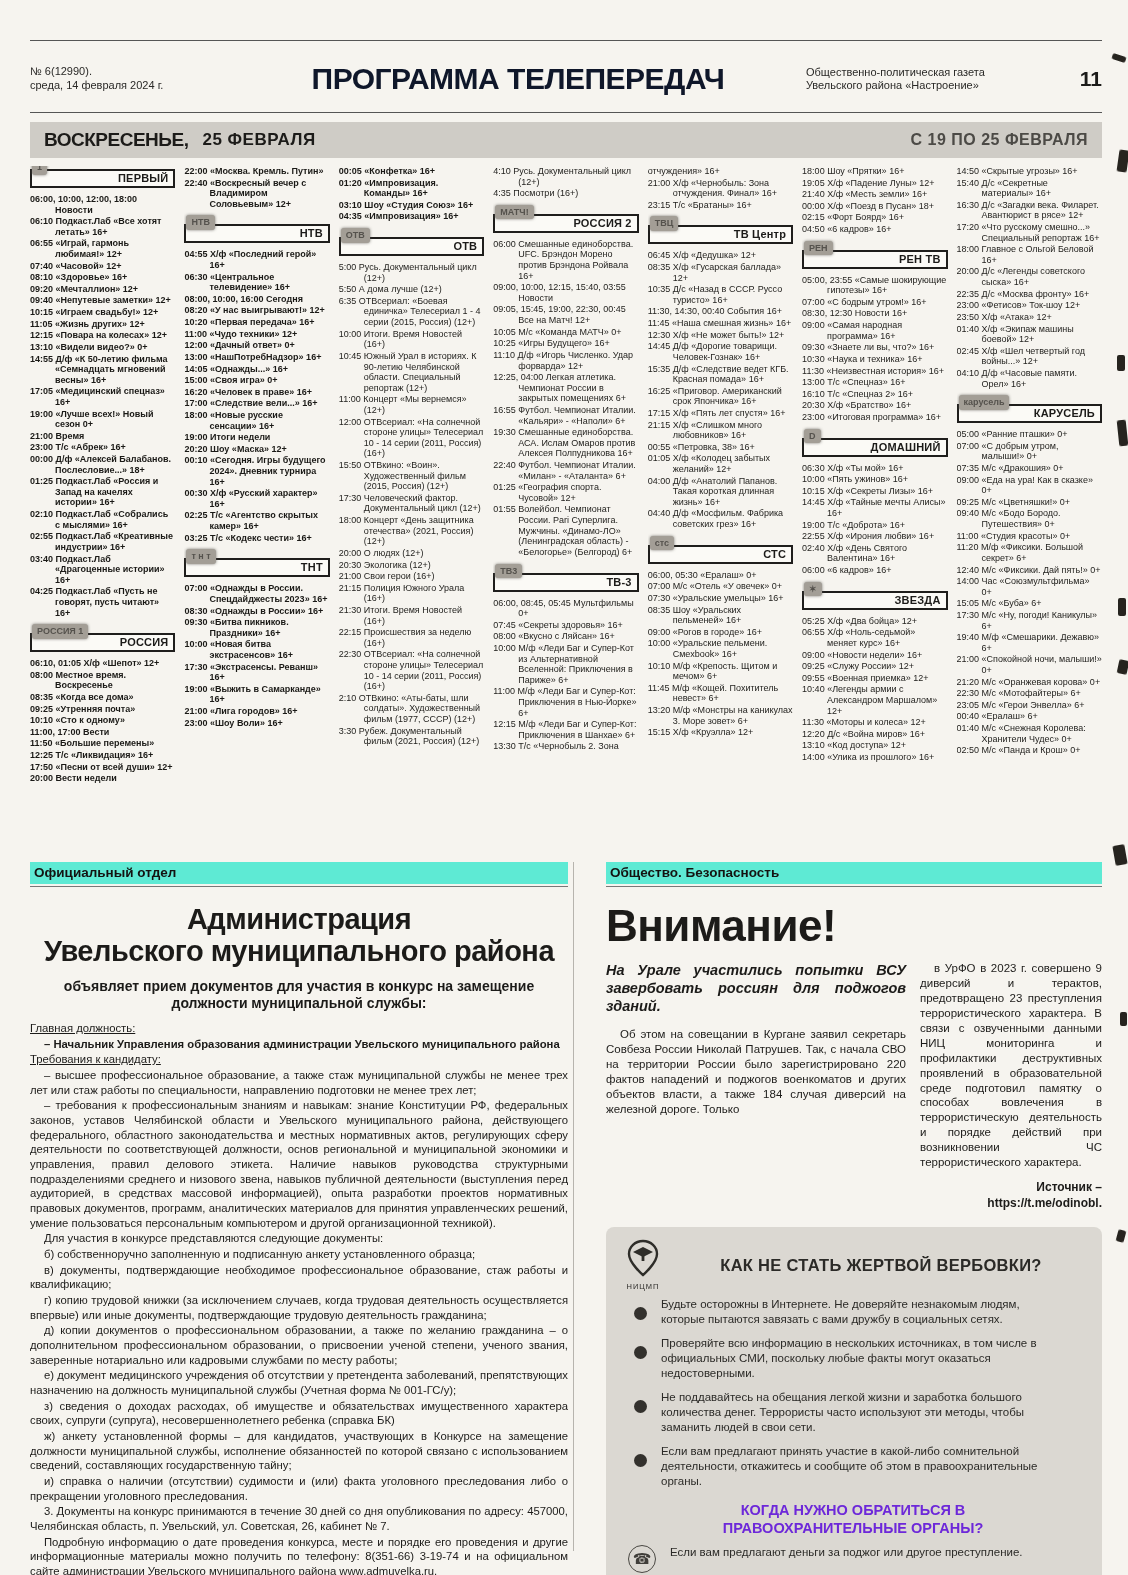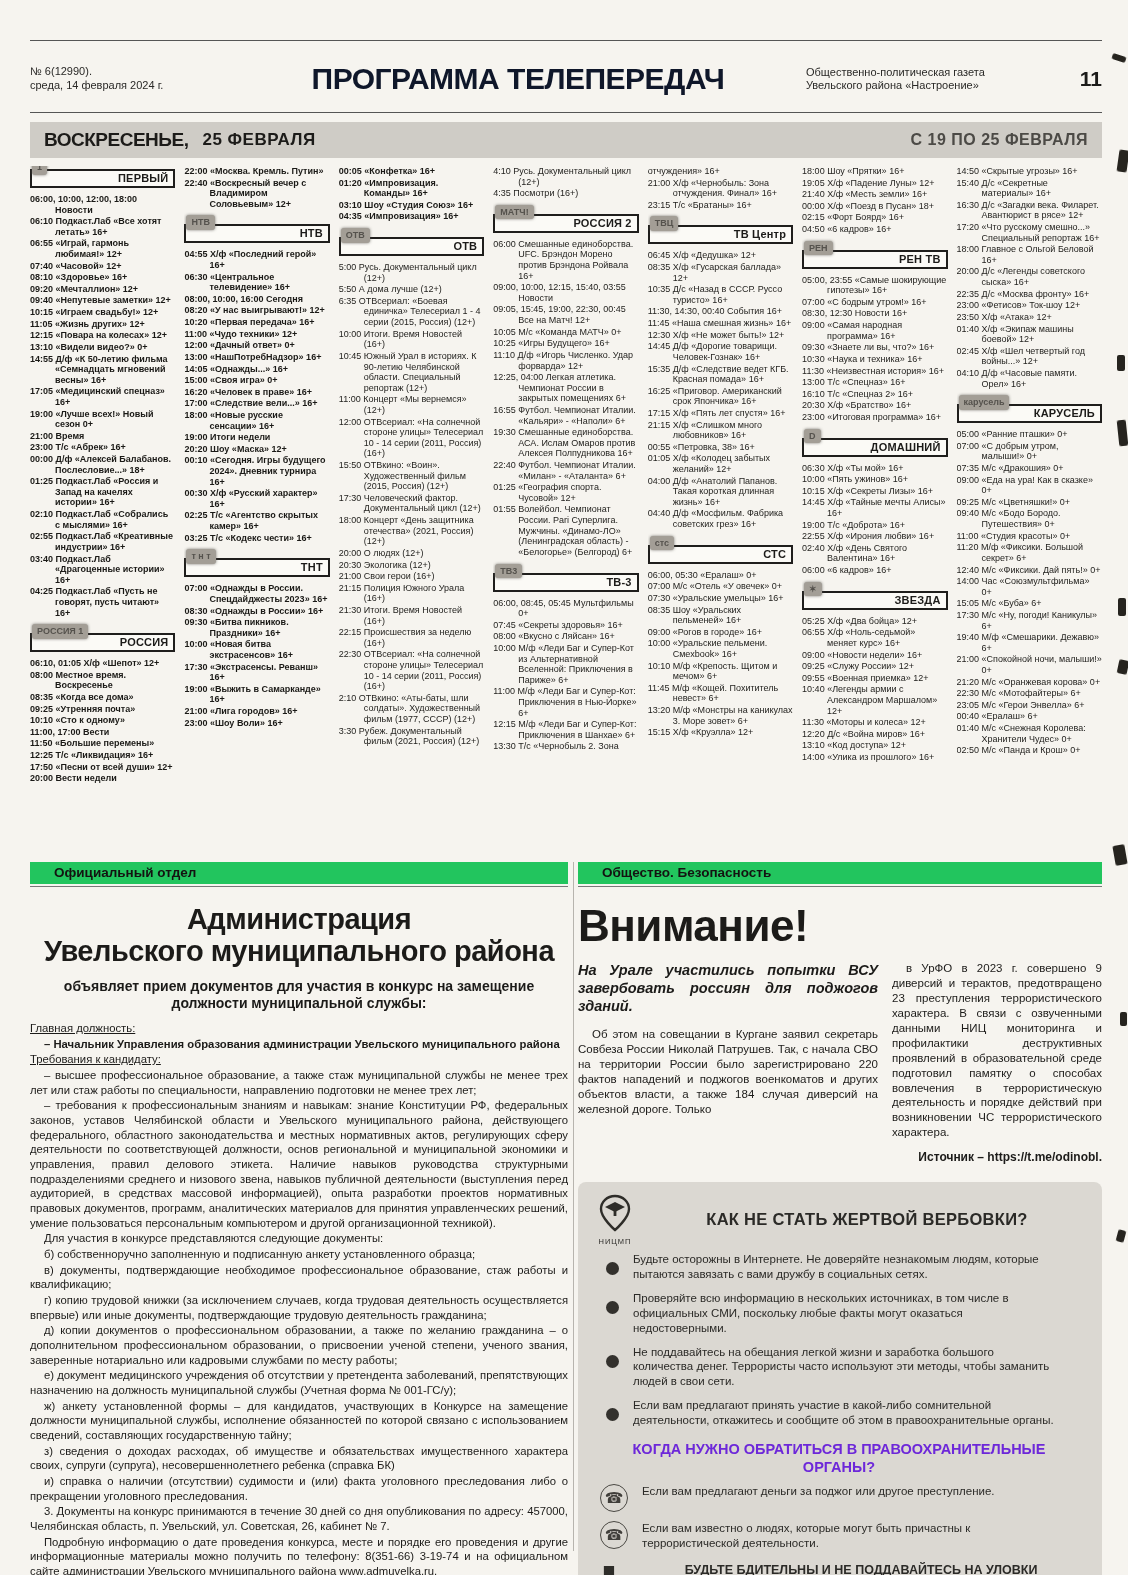--- a/index.html
+++ b/index.html
@@ -36,22 +36,22 @@
           height:15px;display:flex;align-items:center;justify-content:flex-end;padding:0 5px;}
   .ch-name{font-size:11px;font-weight:bold;letter-spacing:.2px;}
   .ch-logo{position:absolute;left:2px;top:-8px;background:#a39e96;color:#55524d;border-radius:3px;
            font-size:9px;font-weight:bold;padding:2px 5px;box-shadow:0 0 3px rgba(90,88,82,.8);
            filter:blur(.3px);white-space:nowrap;z-index:2;}
 
   
   .bottom{position:absolute;left:30px;right:26px;top:862px;bottom:14px;display:flex;gap:10px;}
   .b-left{width:538px;position:relative;}
   .b-left::after{content:"";position:absolute;right:-6px;top:0;bottom:10px;border-right:1px solid #b7b4ae;}
-  .b-right{flex:1;position:relative;}
-  .secbar{background:#22c55e;font-size:13.5px;font-weight:bold;padding:3px 24px 4px;color:#141311;}
+  .b-right{flex:1;position:relative;margin-left:28px;}
+  .secbar{background:#5eead4;font-size:13.5px;font-weight:bold;padding:3px 4px 4px;color:#141311;}
   .secrule{border-top:1px solid #777;margin-top:2px;}
 
   
   .adm-title{text-align:center;font-size:29px;font-weight:bold;line-height:1.12;margin:16px 0 10px;
              letter-spacing:-.5px;}
   .adm-sub{text-align:center;font-size:14px;font-weight:bold;line-height:1.25;margin:0 4px 8px;}
   .adm-body{font-size:11.3px;line-height:1.3;text-align:justify;}
   .adm-body p{margin:0 0 1px;text-indent:14px;}
   .adm-body p.u{text-indent:0;text-decoration:underline;}
   .adm-body p.bld{font-weight:bold;text-indent:14px;}
@@ -424,22 +424,22 @@
           <p class="bld">– Начальник Управления образования администрации Увельского муниципального района</p>
           <p class="u">Требования к кандидату:</p>
           <p class="p">– высшее профессиональное образование, а также стаж муниципальной службы не менее трех лет или стаж работы по специальности, направлению подготовки не менее трех лет;</p>
           <p class="p">– требования к профессиональным знаниям и навыкам: знание Конституции РФ, федеральных законов, уставов Челябинской области и Увельского муниципального района, действующего федерального, областного законодательства и местных нормативных актов, регулирующих сферу деятельности по соответствующей должности, основ региональной и муниципальной экономики и управления, правил делового этикета. Наличие навыков руководства структурными подразделениями среднего и низового звена, навыков публичной деятельности (выступления перед аудиторией, в средствах массовой информацией), опыта разработки проектов нормативных правовых документов, программ, аналитических материалов для принятия управленческих решений, умение пользоваться персональным компьютером и другой организационной техникой).</p>
           <p class="p">Для участия в конкурсе представляются следующие документы:</p>
           <p class="p">б) собственноручно заполненную и подписанную анкету установленного образца;</p>
           <p class="p">в) документы, подтверждающие необходимое профессиональное образование, стаж работы и квалификацию;</p>
           <p class="p">г) копию трудовой книжки (за исключением случаев, когда трудовая деятельность осуществляется впервые) или иные документы, подтверждающие трудовую деятельность гражданина;</p>
           <p class="p">д) копии документов о профессиональном образовании, а также по желанию гражданина – о дополнительном профессиональном образовании, о присвоении ученой степени, ученого звания, заверенные нотариально или кадровыми службами по месту работы;</p>
           <p class="p">е) документ медицинского учреждения об отсутствии у претендента заболеваний, препятствующих назначению на должность муниципальной службы (Учетная форма № 001-ГС/у);</p>
+          <p class="p">з) сведения о доходах расходах, об имуществе и обязательствах имущественного характера своих, супруги (супруга), несовершеннолетнего ребенка (справка БК)</p>
           <p class="p">ж) анкету установленной формы – для кандидатов, участвующих в Конкурсе на замещение должности муниципальной службы, исполнение обязанностей по которой связано с использованием сведений, составляющих государственную тайну;</p>
-          <p class="p">з) сведения о доходах расходах, об имуществе и обязательствах имущественного характера своих, супруги (супруга), несовершеннолетнего ребенка (справка БК)</p>
           <p class="p">и) справка о наличии (отсутствии) судимости и (или) факта уголовного преследования либо о прекращении уголовного преследования.</p>
           <p class="p">3. Документы на конкурс принимаются в течение 30 дней со дня опубликования по адресу: 457000, Челябинская область, п. Увельский, ул. Советская, 26, кабинет № 7.</p>
           <p class="p">Подробную информацию о дате проведения конкурса, месте и порядке его проведения и другие информационные материалы можно получить по телефону: 8(351-66) 3-19-74 и на официальном сайте администрации Увельского муниципального района www.admuvelka.ru.</p>
         </div>
 
     </div>
 
     <div class="b-right">
       <div class="secbar">Общество. Безопасность</div>
       <div class="secrule"></div>

